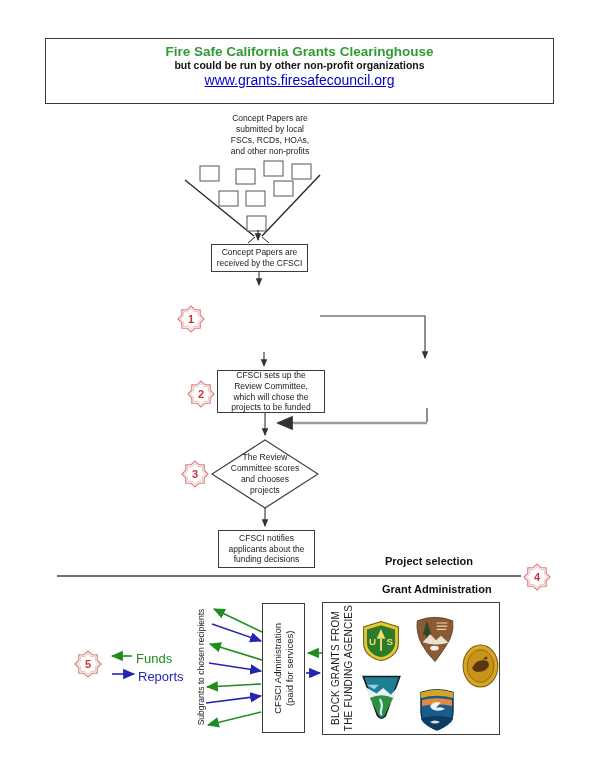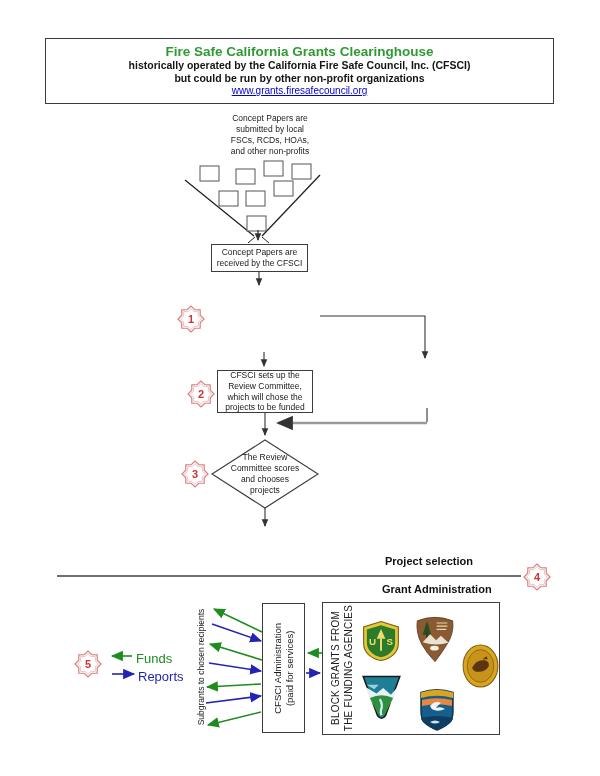--- a/index.html
+++ b/index.html
@@ -15,21 +15,21 @@
     display:flex;align-items:center;justify-content:center;
     text-align:center;font-size:8.5px;line-height:1.24;white-space:pre-line;
   }
   .note{position:absolute;z-index:2;text-align:center;font-size:8.5px;line-height:1.3;white-space:pre-line;}
   .header-box{
     position:absolute;left:45px;top:38px;width:509px;height:66px;z-index:2;
     box-sizing:border-box;border:1px solid #3a3a3a;background:#fff;text-align:center;
   }
   .header-title{font-size:13.5px;font-weight:bold;color:var(--title-green,#2f9a33);margin-top:5px;}
   .header-sub{font-size:10.5px;font-weight:bold;color:#141414;line-height:1.25;}
-  .header-link{font-size:10px;color:var(--link-blue,#0000cc);text-decoration:underline;cursor:pointer;}
+  .header-link{font-size:14px;color:var(--link-blue,#0000cc);text-decoration:underline;cursor:pointer;}
   .badge{position:absolute;width:28px;height:28px;z-index:3;}
   .badge svg{position:absolute;left:0;top:0;}
   .badge span{
     position:absolute;inset:0;display:flex;align-items:center;justify-content:center;
     color:var(--badge-red,#cc3333);font-weight:bold;font-size:11px;
   }
   .section-label{position:absolute;z-index:2;font-size:11px;font-weight:bold;color:#111;}
   .legend-label{position:absolute;z-index:2;font-size:13px;}
   .rot-label{
     position:absolute;z-index:2;text-align:center;white-space:pre-line;
@@ -109,40 +109,42 @@
       <line x1="209" y1="663" x2="261" y2="671" marker-end="url(#mBl)"></line>
       <line x1="206" y1="703" x2="261" y2="696" marker-end="url(#mBl)"></line>
     </g>
 
     <line x1="322" y1="653" x2="308" y2="653" stroke="var(--funds-green,#1e8c1e)" stroke-width="1.6" marker-end="url(#mG)"></line>
     <line x1="306" y1="673" x2="320" y2="673" stroke="var(--reports-blue,#2424b4)" stroke-width="1.6" marker-end="url(#mBl)"></line>
   </svg>
 
   <div class="header-box">
     <div class="header-title">Fire Safe California Grants Clearinghouse</div>
-    <div class="header-sub">historically operated by the California Fire Safe Council, Inc. (CFSCI)</div>
     <div class="header-sub">but could be run by other non-profit organizations</div>
     <div class="header-link">www.grants.firesafecouncil.org</div>
   </div>
 
   <div class="note" style="left:195px;top:113px;width:150px;">Concept Papers are
 submitted by local
 FSCs, RCDs, HOAs,
 and other non-profits</div>
 
   <div class="box" style="left:211px;top:244px;width:97px;height:28px;">Concept Papers are
 received by the CFSCI</div>
-  <div class="box" style="left:217px;top:370px;width:96px;height:43px;">CFSCI sets up the
+  <div class="box" style="left:217px;top:370px;width:108px;height:43px;">CFSCI sets up the
 Review Committee,
 which will chose the
 projects to be funded</div>
   <div class="note" style="left:215px;top:452px;width:100px;">The Review
 Committee scores
 and chooses
 projects</div>
+  <div class="box" style="left:218px;top:530px;width:97px;height:38px;">CFSCI notifies
+applicants about the
+funding decisions</div>
 
   <div class="badge" style="left:177px;top:305px;">
     <svg width="28" height="28">
       <polygon points="27,14 23.24,17.83 23.19,23.19 17.83,23.24 14,27 10.17,23.24 4.81,23.19 4.76,17.83 1,14 4.76,10.17 4.81,4.81 10.17,4.76 14,1 17.83,4.76 23.19,4.81 23.24,10.17" fill="#fff" stroke="#d98080" stroke-width="1.2"></polygon>
       <polygon points="24.4,14 21.39,17.06 21.35,21.35 17.06,21.39 14,24.4 10.94,21.39 6.65,21.35 6.61,17.06 3.6,14 6.61,10.94 6.65,6.65 10.94,6.61 14,3.6 17.06,6.61 21.35,6.65 21.39,10.94" fill="none" stroke="#e8b2b2" stroke-width="0.8"></polygon>
     </svg>
     <span>1</span>
   </div>
   <div class="badge" style="left:187px;top:380px;">
     <svg width="28" height="28">

